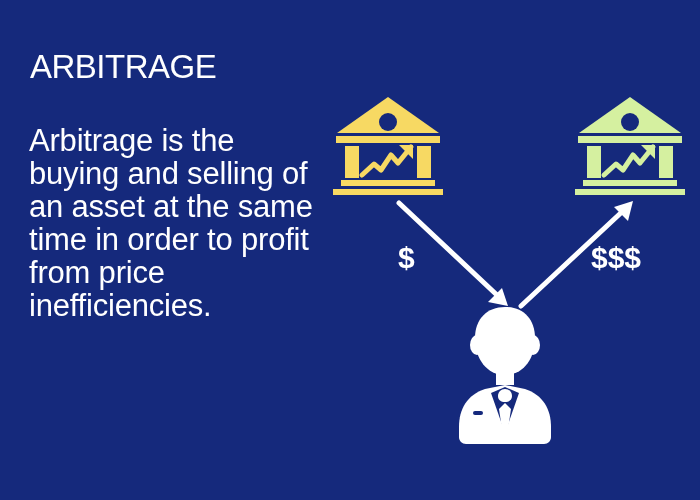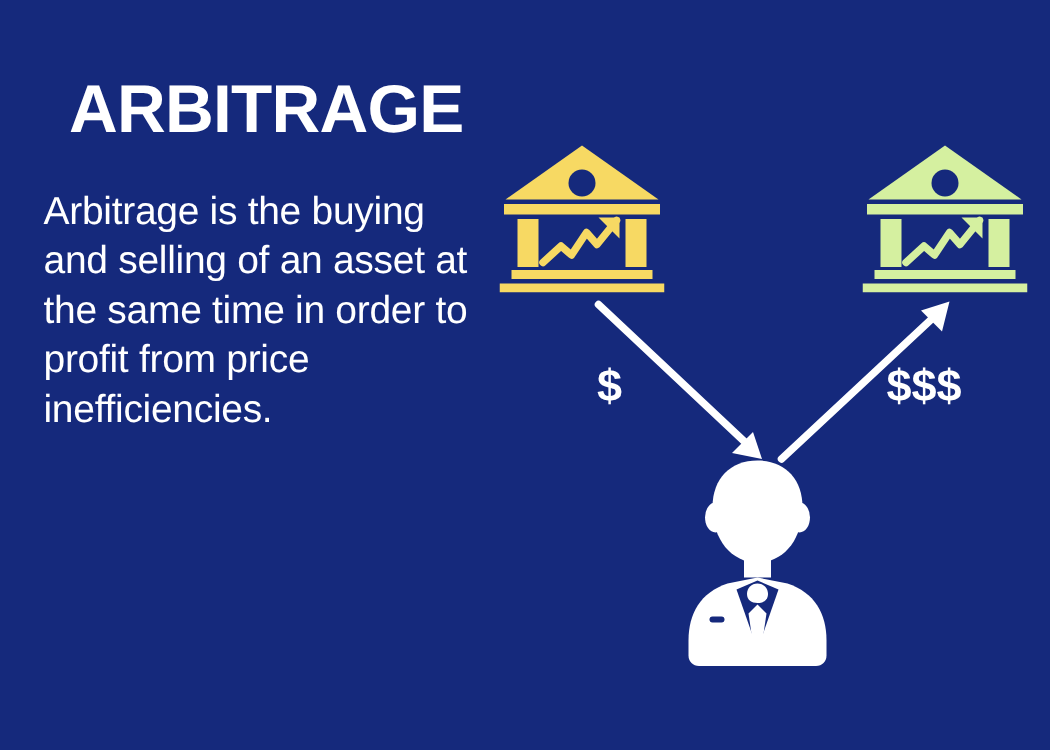--- a/index.html
+++ b/index.html
@@ -15,34 +15,33 @@
     position: relative;
     width: 700px;
     height: 500px;
     background: #15297C;
     overflow: hidden;
   }
   .title {
     position: absolute;
     left: 30px;
     top: 50px;
-    font-size: 45px;
-    font-weight: bold;
+    font-size: 33px;
+    font-weight: normal;
     letter-spacing: -0.5px;
     color: #FFFFFF;
     line-height: 1;
     white-space: nowrap;
-    margin-left: 16px;
   }
   .body-text {
     position: absolute;
     left: 29px;
     top: 124px;
     width: 285px;
-    font-size: 26px;
+    font-size: 31px;
     line-height: 33px;
     color: #FFFFFF;
     letter-spacing: -0.2px;
   }
   .bank {
     position: absolute;
     width: 110px;
     height: 100px;
   }
   .bank-left  { left: 333px; top: 95px; }

